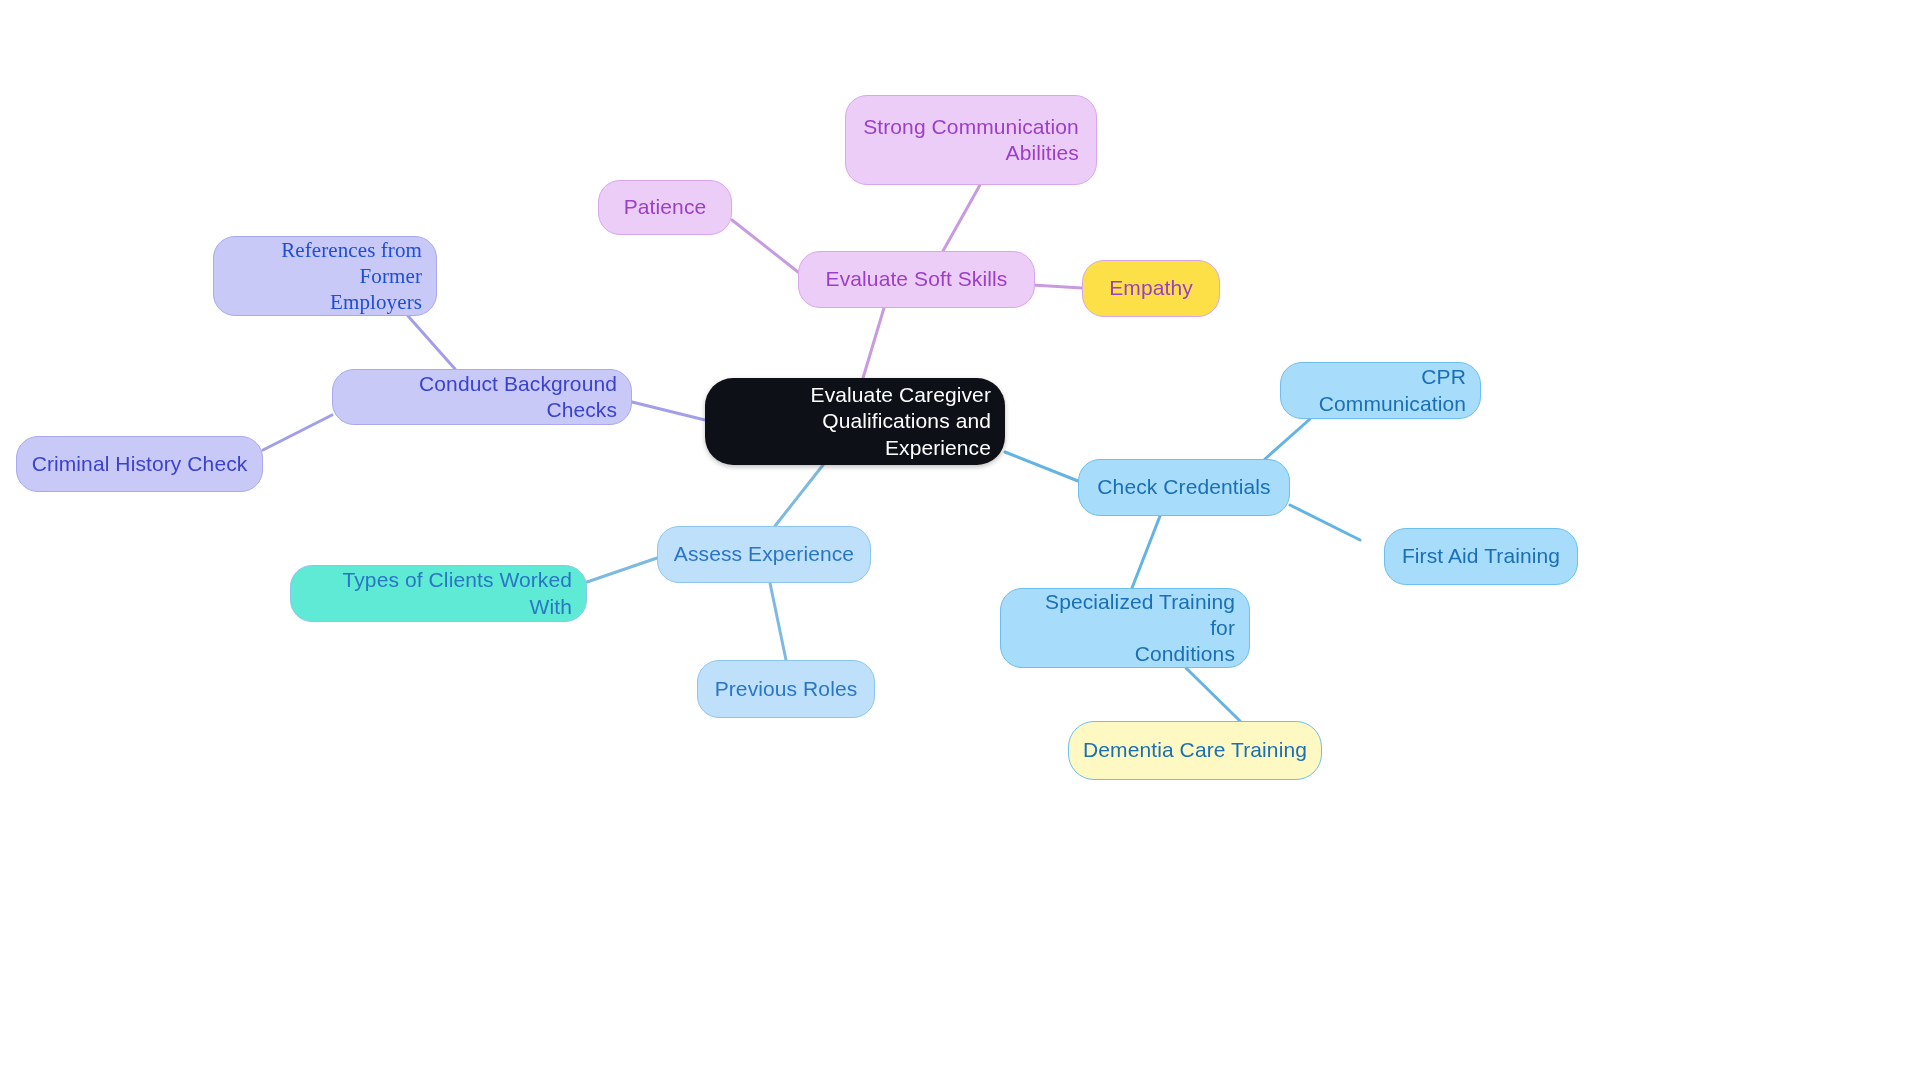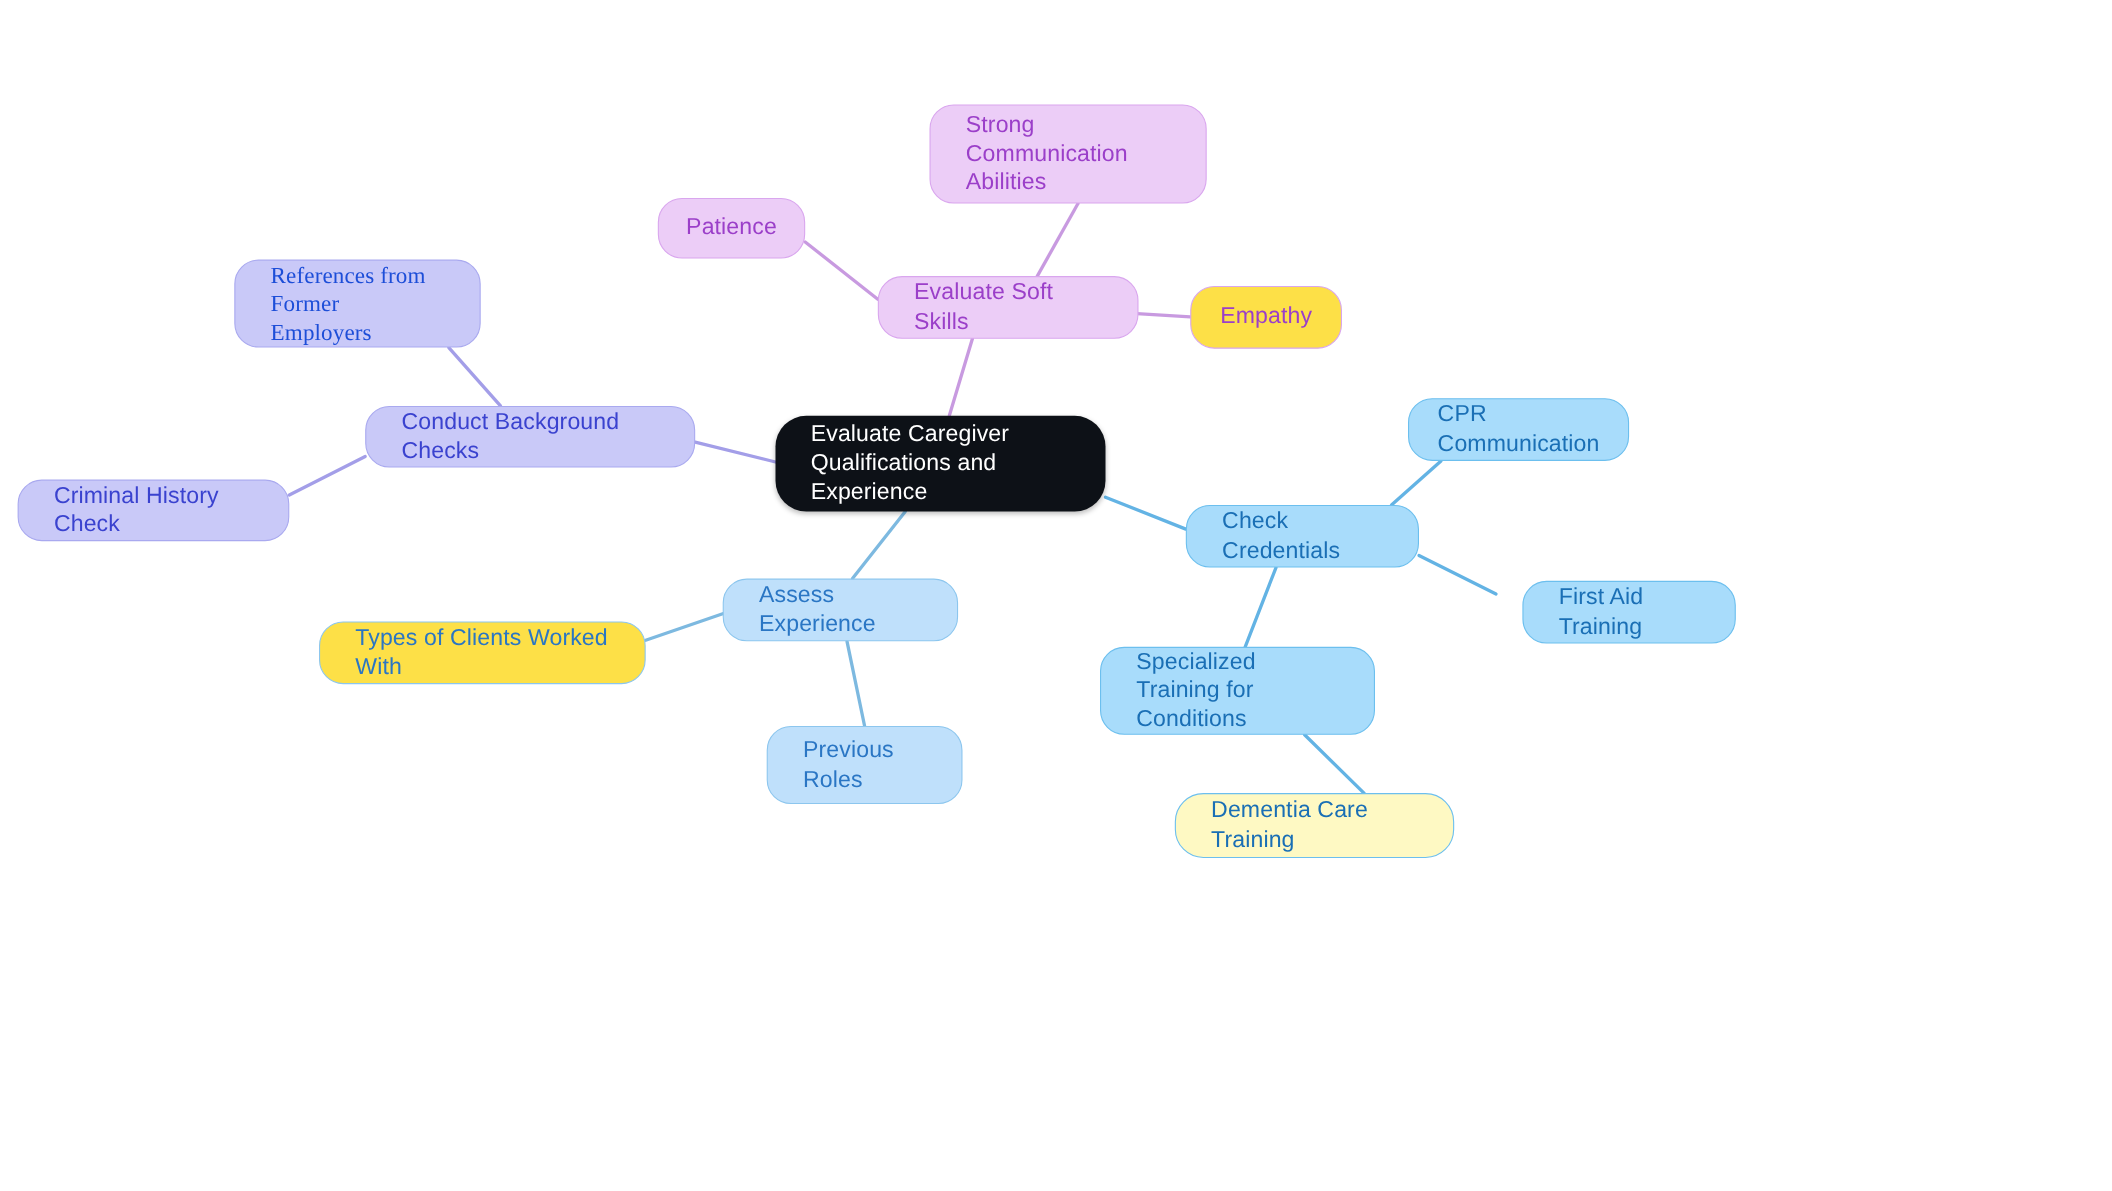--- a/index.html
+++ b/index.html
@@ -25,26 +25,26 @@
     width: 1920px;
     height: 1083px;
     pointer-events: none;
   }
   .node {
     position: absolute;
     box-sizing: border-box;
     display: flex;
     align-items: center;
     justify-content: center;
-    text-align: left;
+    text-align: right;
     border-radius: 22px;
     border-style: solid;
     border-width: 1px;
     line-height: 1.25;
-    padding: 6px 32px;
+    padding: 6px 14px;
     letter-spacing: 0.1px;
     white-space: pre-line;
   }
   .node-root {
     border-radius: 28px;
     border-width: 0px;
     background: #0d1117;
     color: #ffffff;
     font-size: 21px;
     box-shadow: 0 2px 5px rgba(0,0,0,0.25);
@@ -83,18 +83,18 @@
       <div class="node node-lvl1" style="left: 213px; top: 236px; width: 224px; height: 80px; background: rgb(201, 201, 248); color: #1d4ed8; border-color: rgb(169, 169, 239); font-family: Liberation Serif, serif;"><span>References from Former
 Employers</span></div>
       <div class="node node-lvl1" style="left: 16px; top: 436px; width: 247px; height: 56px; background: rgb(201, 201, 248); color: rgb(58, 66, 207); border-color: rgb(169, 169, 239);"><span>Criminal History Check</span></div>
       <div class="node node-lvl1" style="left: 1078px; top: 459px; width: 212px; height: 57px; background: rgb(168, 220, 251); color: rgb(26, 111, 181); border-color: rgb(108, 191, 238);"><span>Check Credentials</span></div>
       <div class="node node-lvl1" style="left: 1280px; top: 362px; width: 201px; height: 57px; background: rgb(168, 220, 251); color: rgb(26, 111, 181); border-color: rgb(108, 191, 238);"><span>CPR Communication</span></div>
       <div class="node node-lvl1" style="left: 1358px; top: 528px; width: 194px; height: 57px; background: rgb(168, 220, 251); color: rgb(26, 111, 181); border-color: rgb(108, 191, 238); margin-left: 26px;"><span>First Aid Training</span></div>
       <div class="node node-lvl1" style="left: 1000px; top: 588px; width: 250px; height: 80px; background: rgb(168, 220, 251); color: rgb(26, 111, 181); border-color: rgb(108, 191, 238);"><span>Specialized Training for
 Conditions</span></div>
       <div class="node node-lvl1" style="left: 1068px; top: 721px; width: 254px; height: 59px; background: #fef9c3; color: rgb(26, 111, 181); border-color: rgb(108, 191, 238); border-radius: 26px;"><span>Dementia Care Training</span></div>
       <div class="node node-lvl1" style="left: 657px; top: 526px; width: 214px; height: 57px; background: rgb(191, 224, 251); color: rgb(42, 118, 196); border-color: rgb(140, 198, 238);"><span>Assess Experience</span></div>
-      <div class="node node-lvl1" style="left: 290px; top: 565px; width: 297px; height: 57px; background: #fde047; color: rgb(42, 118, 196); border-color: rgb(140, 198, 238);"><span>Types of Clients Worked With</span></div>
-      <div class="node node-lvl1" style="left: 697px; top: 660px; width: 178px; height: 71px; background: rgb(191, 224, 251); color: rgb(42, 118, 196); border-color: rgb(140, 198, 238);"><span>Previous Roles</span></div>
+      <div class="node node-lvl1" style="left: 290px; top: 565px; width: 297px; height: 57px; background: #5eead4; color: rgb(42, 118, 196); border-color: rgb(140, 198, 238);"><span>Types of Clients Worked With</span></div>
+      <div class="node node-lvl1" style="left: 697px; top: 660px; width: 178px; height: 58px; background: rgb(191, 224, 251); color: rgb(42, 118, 196); border-color: rgb(140, 198, 238);"><span>Previous Roles</span></div>
       <div class="node node-root" style="left: 705px; top: 378px; width: 300px; height: 87px; background: rgb(13, 17, 23); color: rgb(255, 255, 255); border-color: rgb(13, 17, 23);"><span>Evaluate Caregiver
 Qualifications and Experience</span></div>
     </div>
 </div>
 
 </body></html>

